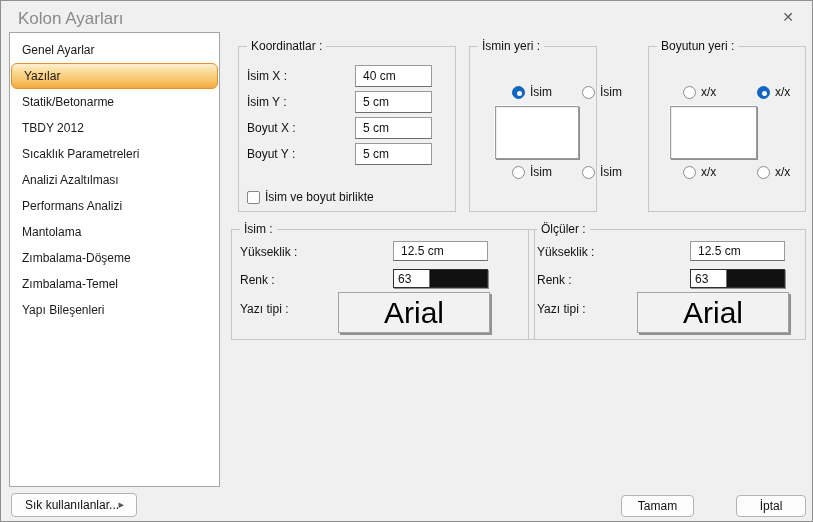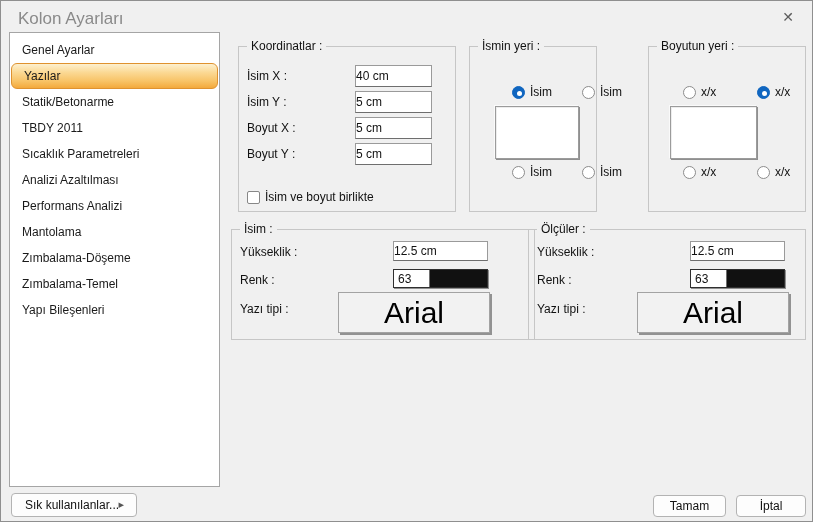--- a/index.html
+++ b/index.html
@@ -25,21 +25,21 @@
     line-height:24px;
   }
   
   .group { position:absolute; border:1px solid #c6c6c6; }
   .group-title { position:absolute; top:-8px; left:8px; background:#f0f0f0; padding:0 4px; white-space:nowrap; }
   
   .k-row { position:absolute; left:0; width:100%; height:22px; }
   .k-row .lbl { position:absolute; left:8px; top:4px; }
   .txt { position:absolute; height:22px; background:#fff;
     border:1px solid #9a9a9a; border-bottom-color:#6e6e6e;
-    font-family:"Liberation Sans",sans-serif; font-size:12px; color:#111; }
+    font-family:"Liberation Sans",sans-serif; font-size:12px; color:#111; padding-left:7px; }
   .k-row .txt { left:116px; top:0; width:77px; }
   
   .chk-row { position:absolute; left:8px; display:flex; align-items:center; gap:5px; }
   .checkbox { width:13px; height:13px; background:#fff; border:1px solid #878787; border-radius:2px; }
   
   .radio-wrap { position:absolute; display:flex; align-items:center; gap:5px; height:14px;padding-left:16px; }
   .radio { width:13px; height:13px; border-radius:50%; background:#fff; border:1px solid #8c8c8c; position:relative; }
   .radio.checked { background:#1066c0; border-color:#1066c0; }
   .radio.checked::after { content:""; position:absolute; left:4px; top:4px; width:5px; height:5px;
     border-radius:50%; background:#fff; }
@@ -58,38 +58,38 @@
     background:#f2f2f2; border:1px solid #a3a3a3;
     box-shadow:2px 2px 0 rgba(70,70,70,.55);
     font-family:"Liberation Sans",sans-serif; font-size:30px; color:#000;
     display:flex; align-items:center; justify-content:center; cursor:default; }
   
   .btn { position:absolute; background:#fdfdfd; border:1px solid #b3b3b3; border-radius:4px;
     font-family:"Liberation Sans",sans-serif; font-size:12px; color:#111;
     display:flex; align-items:center; justify-content:center; cursor:default; }
   .fav-btn { left:10px; top:492px; width:126px; height:24px; justify-content:flex-start; padding-left:13px; }
   .fav-arrow { position:absolute; right:12px; top:4px; color:#555; font-size:11px; }
-  .ok-btn { left:652px; top:494px; width:73px; height:22px; }
+  .ok-btn { left:620px; top:494px; width:73px; height:22px; }
   .cancel-btn { left:735px; top:494px; width:70px; height:22px; }
 </style>
 </head>
 <body>
 
 <div class="dialog">
 
   <div class="titlebar">
     <span class="title">Kolon Ayarları</span>
     <div class="close-btn">✕</div>
   </div>
 
   <div class="listbox">
     <div class="sb-item">Genel Ayarlar</div>
     <div class="sb-item sel">Yazılar</div>
     <div class="sb-item">Statik/Betonarme</div>
-    <div class="sb-item">TBDY 2011</div>
+    <div class="sb-item">TBDY 2012</div>
     <div class="sb-item">Sıcaklık Parametreleri</div>
     <div class="sb-item">Analizi Azaltılması</div>
     <div class="sb-item">Performans Analizi</div>
     <div class="sb-item">Mantolama</div>
     <div class="sb-item">Zımbalama-Döşeme</div>
     <div class="sb-item">Zımbalama-Temel</div>
     <div class="sb-item">Yapı Bileşenleri</div>
   </div>
 
   <div class="group" style="left:237px; top:45px; width:218px; height:166px;">

